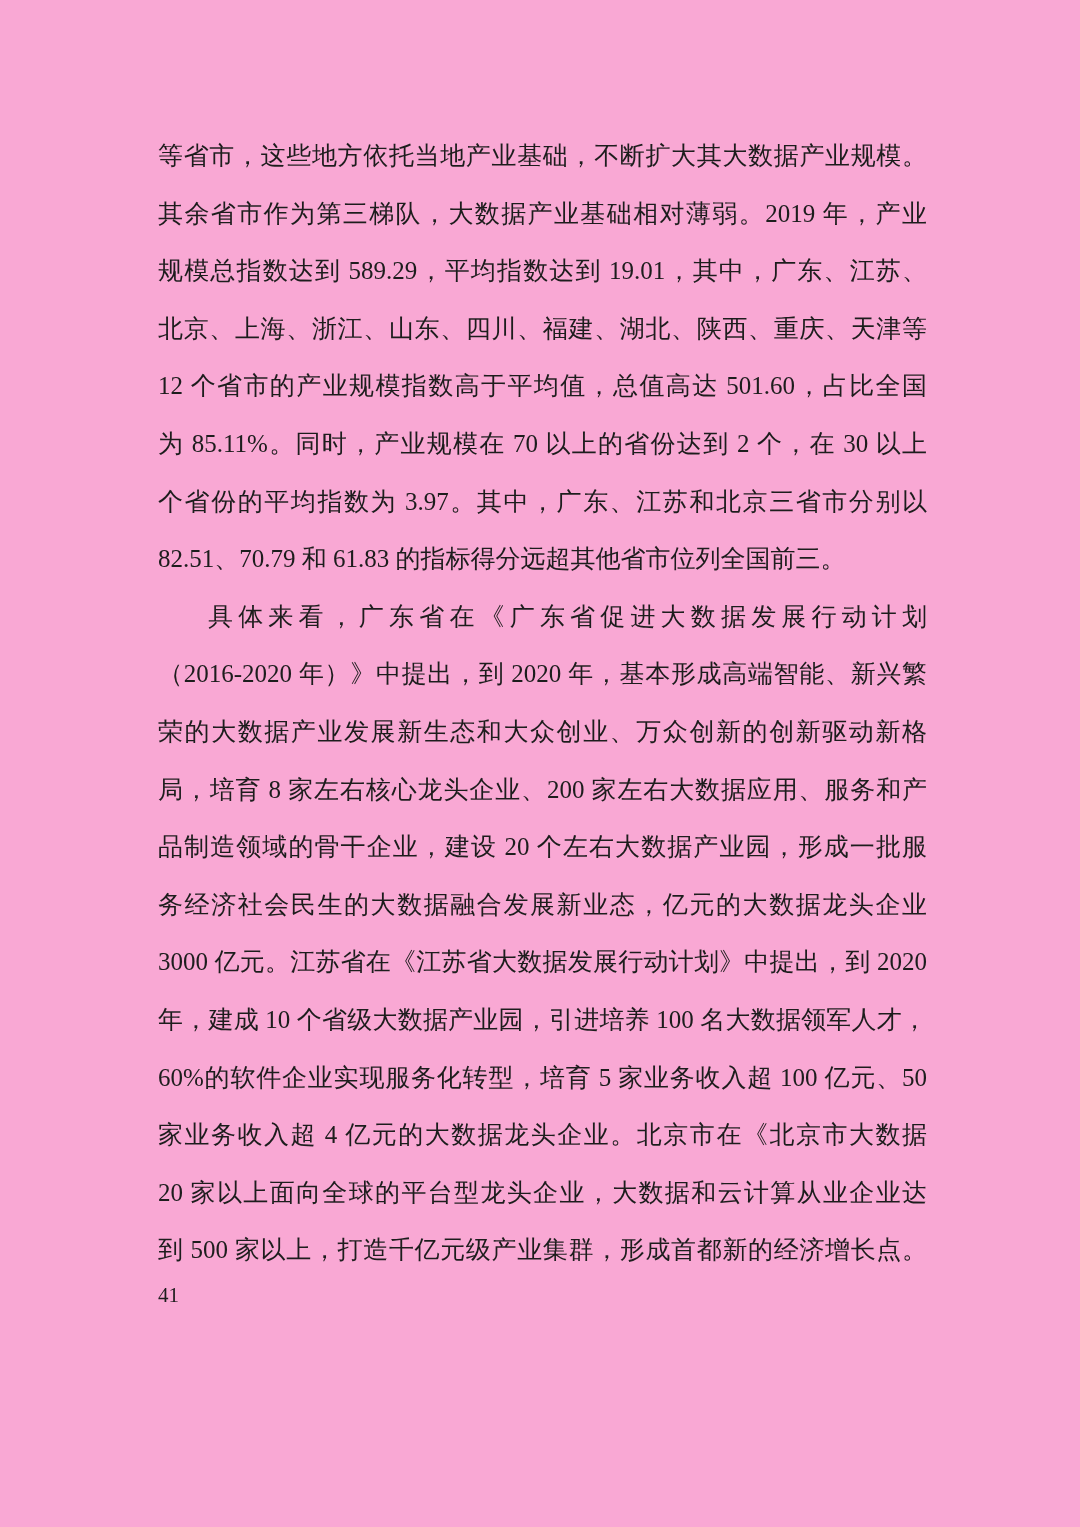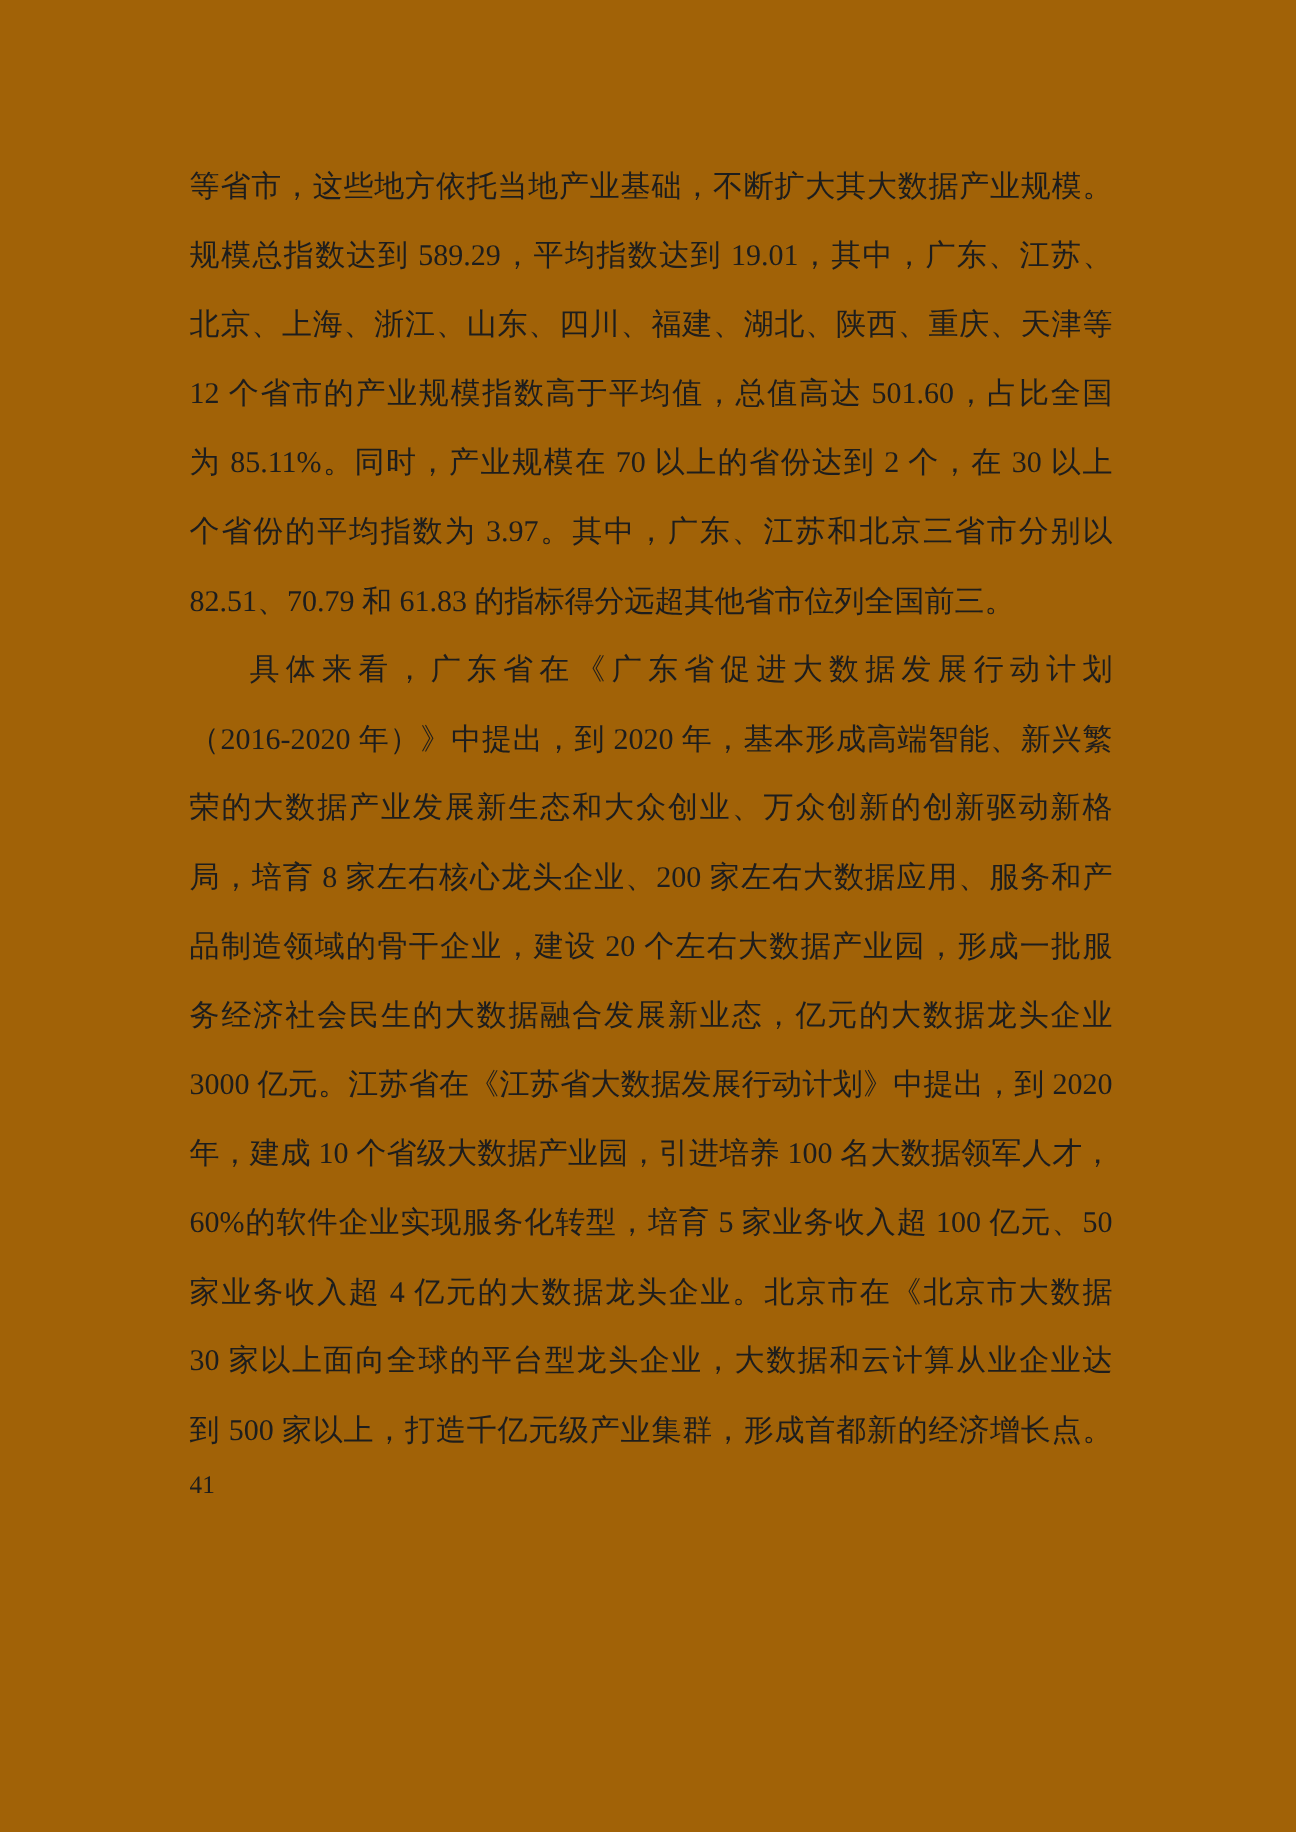--- a/index.html
+++ b/index.html
@@ -4,21 +4,21 @@
 <style>
   html, body {
     margin: 0;
     padding: 0;
     background: #ffffff;
   }
   .page {
     position: relative;
     width: 1080px;
     height: 1527px;
-    background: #a16207;
+    background: #f9a8d4;
     box-sizing: border-box;
     padding: 127px 153px 0 158px;
     font-family: "Liberation Serif", "DejaVu Serif", serif;
     color: #1d1d1d;
     overflow: hidden;
   }
   .text-block {
     width: 769px;
   }
   .line {
@@ -45,33 +45,34 @@
     line-height: 26px;
     color: #1d1d1d;
   }
 </style>
 </head>
 <body>
 
 <div class="page">
   <div class="text-block">
       <div class="line stretch">等省市，这些地方依托当地产业基础，不断扩大其大数据产业规模。</div>
+      <div class="line stretch">其余省市作为第三梯队，大数据产业基础相对薄弱。2019 年，产业</div>
       <div class="line stretch">规模总指数达到 589.29，平均指数达到 19.01，其中，广东、江苏、</div>
       <div class="line stretch">北京、上海、浙江、山东、四川、福建、湖北、陕西、重庆、天津等</div>
       <div class="line stretch">12 个省市的产业规模指数高于平均值，总值高达 501.60，占比全国</div>
       <div class="line stretch">为 85.11%。同时，产业规模在 70 以上的省份达到 2 个，在 30 以上</div>
       <div class="line stretch">个省份的平均指数为 3.97。其中，广东、江苏和北京三省市分别以</div>
       <div class="line">82.51、70.79 和 61.83 的指标得分远超其他省市位列全国前三。</div>
       <div class="line stretch indent">具体来看，广东省在《广东省促进大数据发展行动计划</div>
       <div class="line stretch">（2016-2020 年）》中提出，到 2020 年，基本形成高端智能、新兴繁</div>
       <div class="line stretch">荣的大数据产业发展新生态和大众创业、万众创新的创新驱动新格</div>
       <div class="line stretch">局，培育 8 家左右核心龙头企业、200 家左右大数据应用、服务和产</div>
       <div class="line stretch">品制造领域的骨干企业，建设 20 个左右大数据产业园，形成一批服</div>
       <div class="line stretch">务经济社会民生的大数据融合发展新业态，亿元的大数据龙头企业</div>
       <div class="line stretch">3000 亿元。江苏省在《江苏省大数据发展行动计划》中提出，到 2020</div>
       <div class="line stretch">年，建成 10 个省级大数据产业园，引进培养 100 名大数据领军人才，</div>
       <div class="line stretch">60%的软件企业实现服务化转型，培育 5 家业务收入超 100 亿元、50</div>
       <div class="line stretch">家业务收入超 4 亿元的大数据龙头企业。北京市在《北京市大数据</div>
-      <div class="line stretch">30 家以上面向全球的平台型龙头企业，大数据和云计算从业企业达</div>
+      <div class="line stretch">20 家以上面向全球的平台型龙头企业，大数据和云计算从业企业达</div>
       <div class="line stretch">到 500 家以上，打造千亿元级产业集群，形成首都新的经济增长点。</div>
     </div>
   <div class="page-number">41</div>
 </div>
 
 </body></html>

